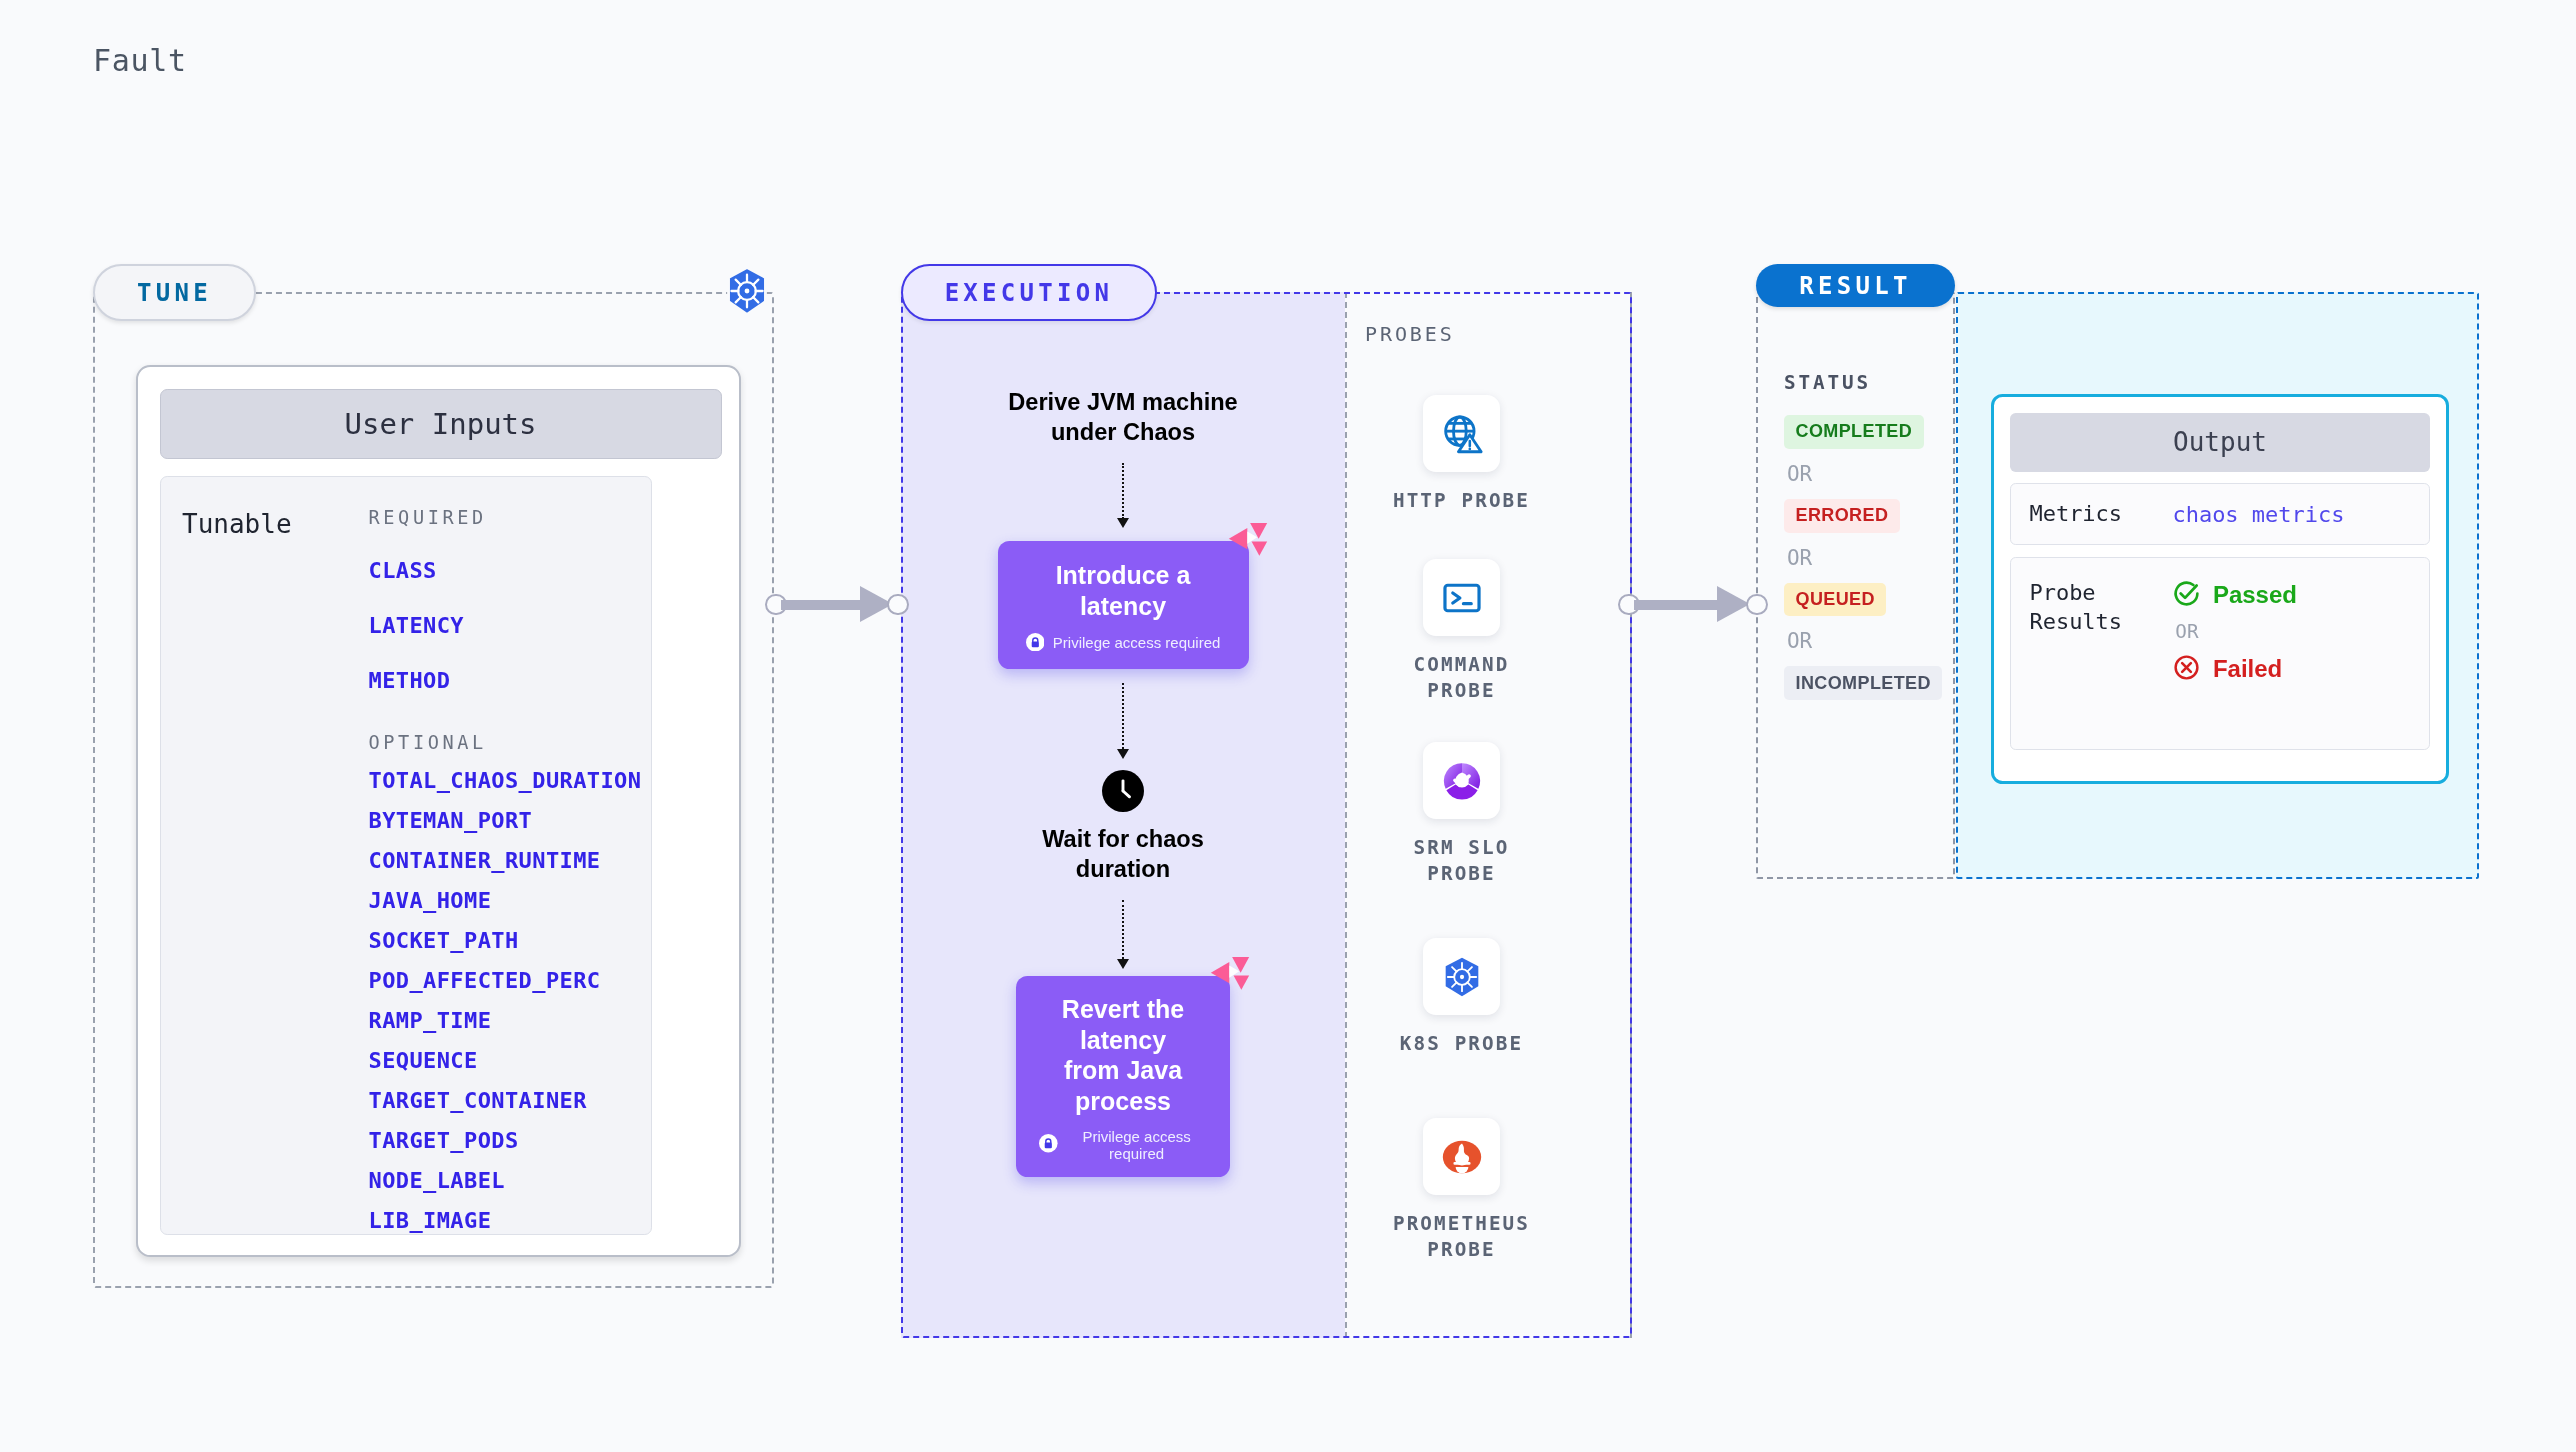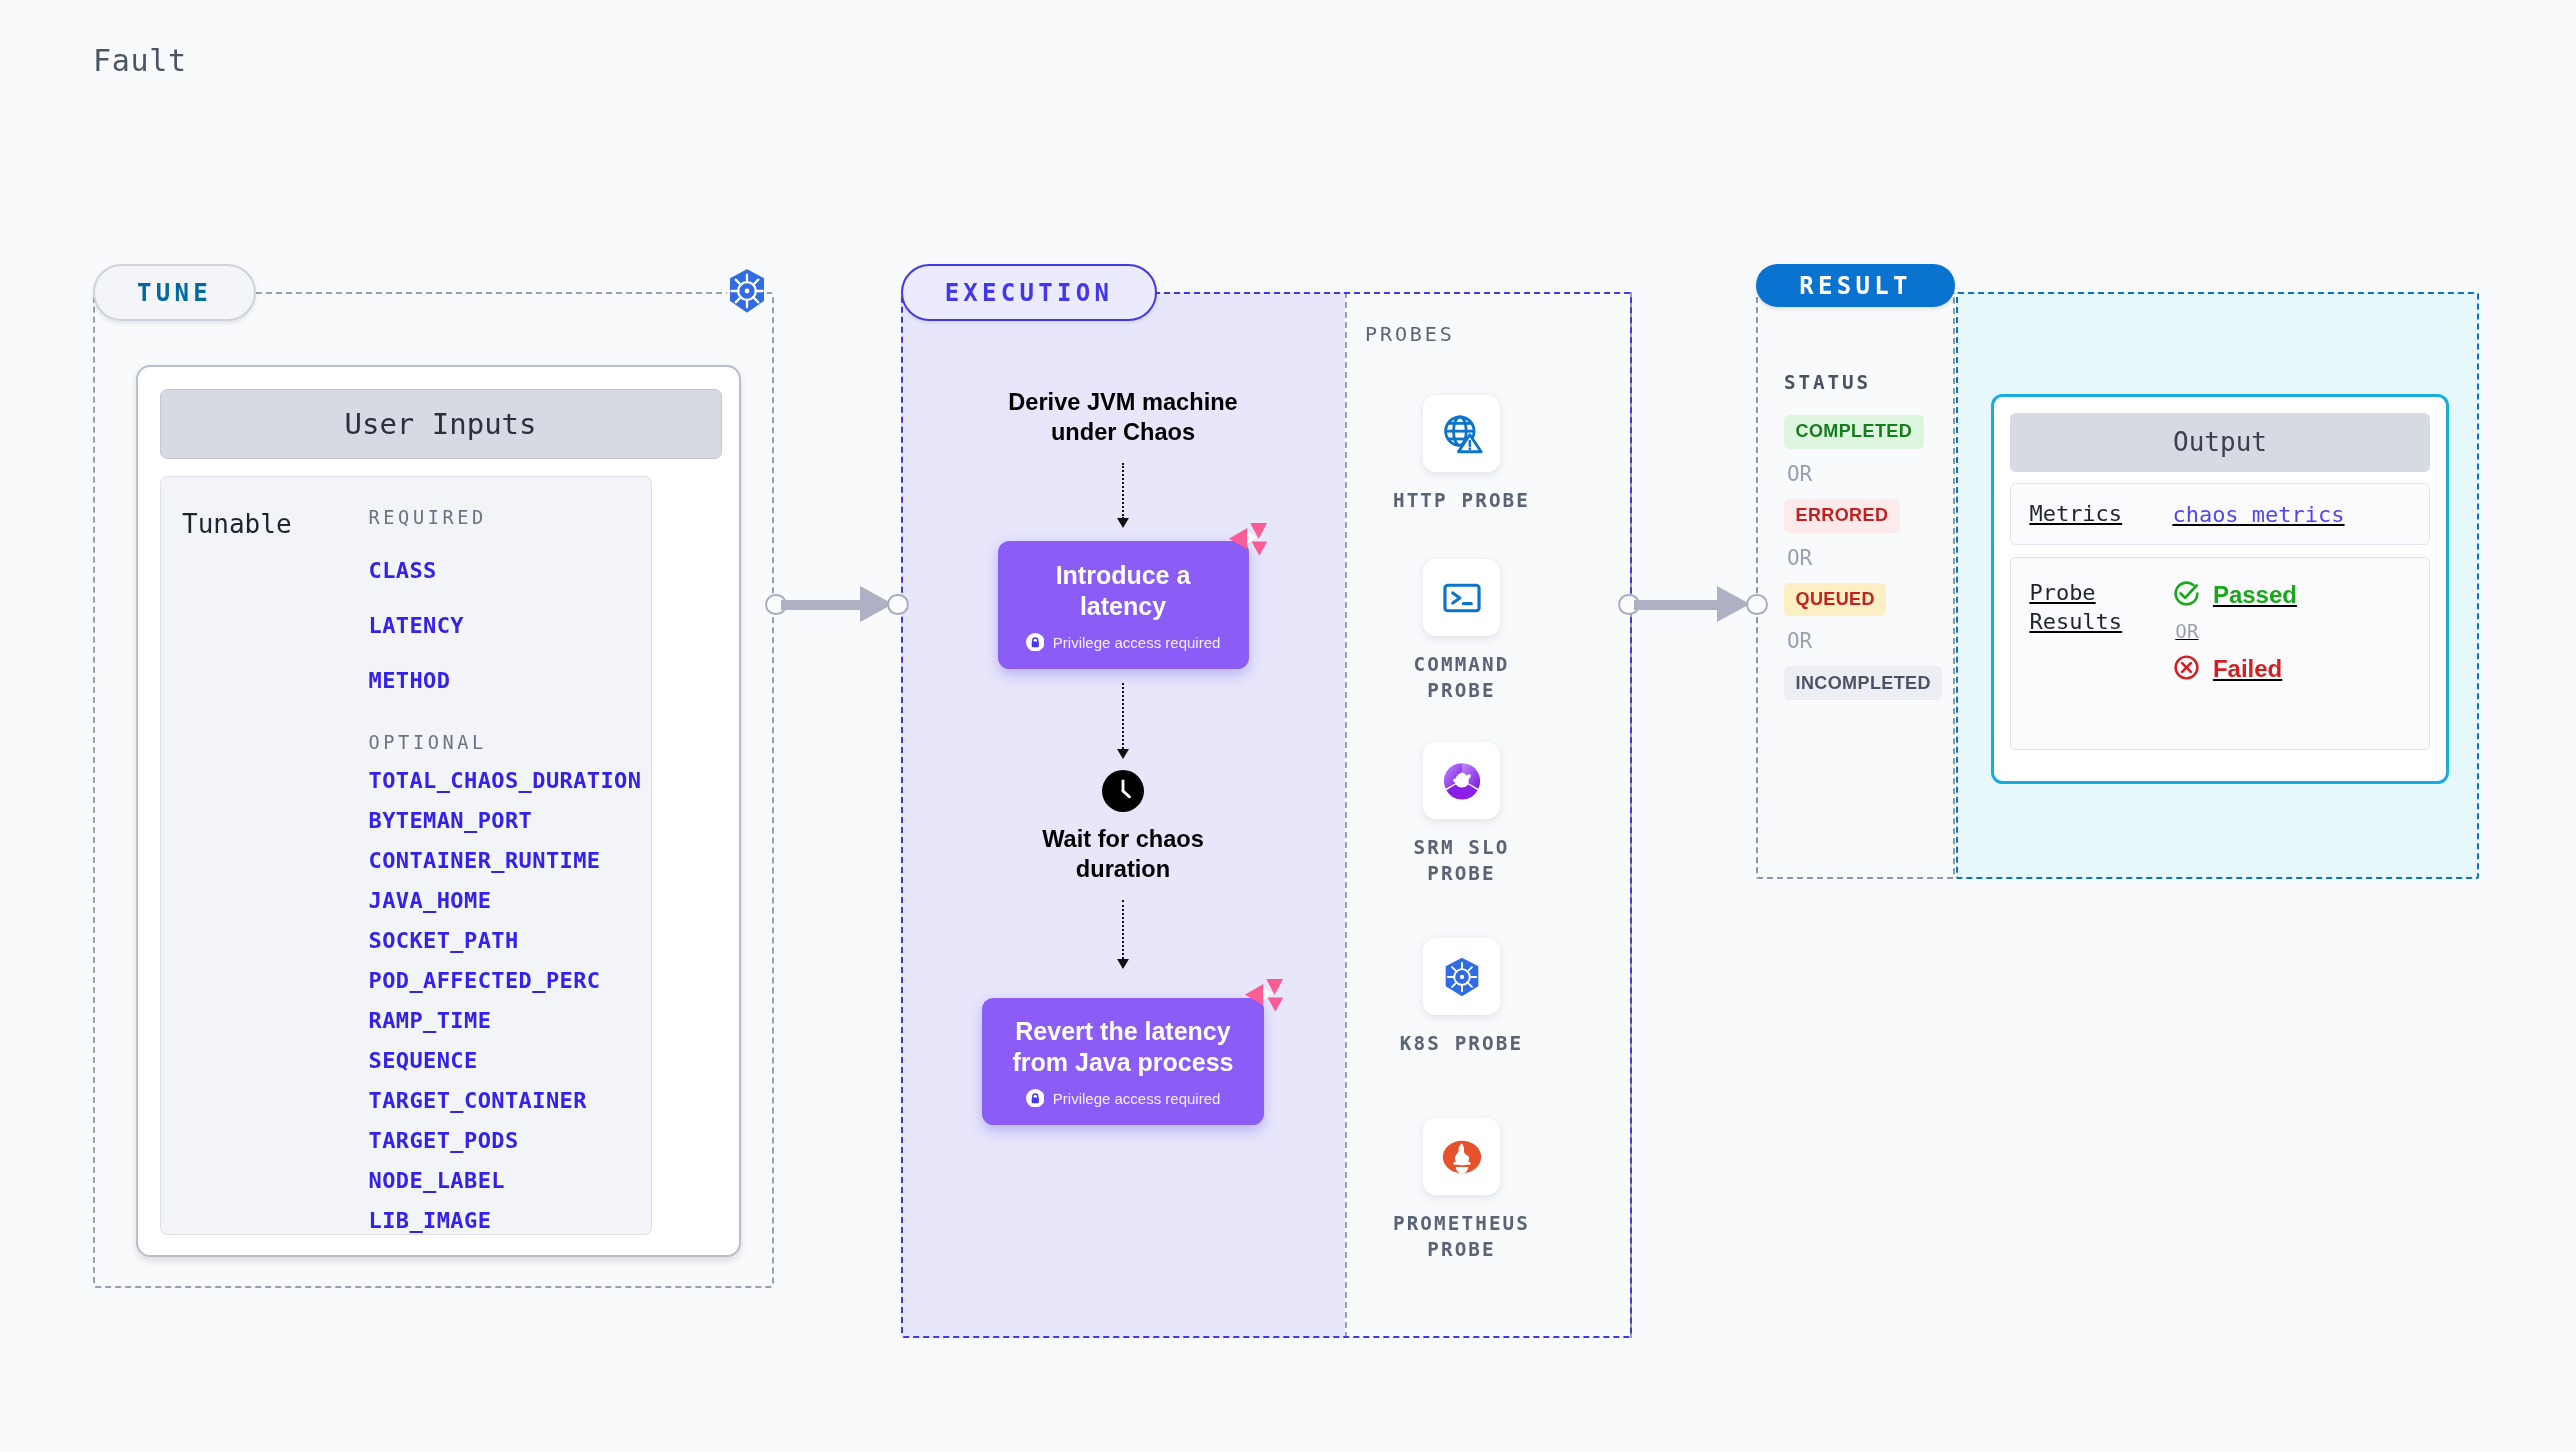--- a/index.html
+++ b/index.html
@@ -161,21 +161,21 @@
     position: absolute; left: 1991px; top: 394px; width: 458px; height: 390px;
     background: #fff; border: 3.6px solid #17adde; border-radius: 11.5px; padding: 15.8px;
   }
   #output-header {
     height: 59px; background: #d7d9e3; border-radius: 5.7px;
     display: flex; align-items: center; justify-content: center;
     font-family: "DejaVu Sans Mono", monospace; font-size: 26px; color: #3b4050;
   }
   .out-row {
     margin-top: 11.5px; border: 0.7px solid #dfe2ea; border-radius: 5.7px;
-    background: #fbfbfd; display: flex; align-items: center; padding: 15.8px 18.6px; text-decoration: underline;
+    background: #fbfbfd; display: flex; align-items: center; padding: 15.8px 18.6px;
   }
   .out-key {
     font-family: "DejaVu Sans Mono", monospace; font-size: 22px; color: #1f2430;
     width: 143px; line-height: 1.3;
   }
   .out-val-metrics { font-family: "DejaVu Sans Mono", monospace; font-size: 22px; color: #5148ec; }
   #probe-results-row { align-items: flex-start; padding-top: 21.5px; height: 193px; }
   .pr-item { display: flex; align-items: center; gap: 11.5px; }
   .pr-pass { font-size: 24px; font-weight: 700; color: #1aa81a; }
   .pr-fail { font-size: 24px; font-weight: 700; color: #d41f1f; }
@@ -318,21 +318,21 @@
     </svg>
   </div>
   <div class="flow-text" style="white-space:pre-line">Wait for chaos
 duration</div>
 
   <div class="dotted-arrow" style="margin-top:15.8px">
     <div class="stem" style="height:59px"></div>
       <div class="head"></div>
   </div>
 
-  <div class="action-box" style="margin-top:29px;width:282px">
+  <div class="action-box" style="margin-top:7px;width:214px">
     <span class="litmus">
       <svg width="44" height="43" viewBox="0 0 62 60">
         <path d="M4 26 L30 11 L30 41 Z" fill="#fb5c96"></path>
         <path d="M34 4 L58 4 L46 26 Z" fill="#fb5c96"></path>
         <path d="M36 30 L58 30 L47 50 Z" fill="#fb5c96"></path>
         <path d="M30 16 L44 24 L30 33 Z" fill="#ffffff" opacity="0.95"></path>
       </svg>
     </span>
     <div class="action-title" style="white-space:pre-line">Revert the latency
 from Java process</div>

